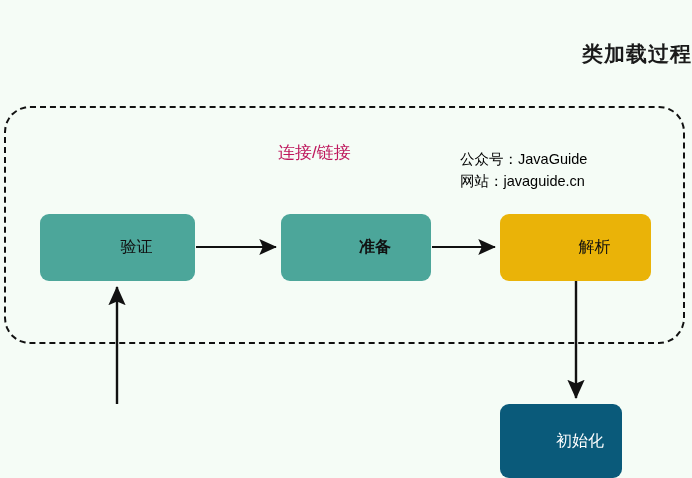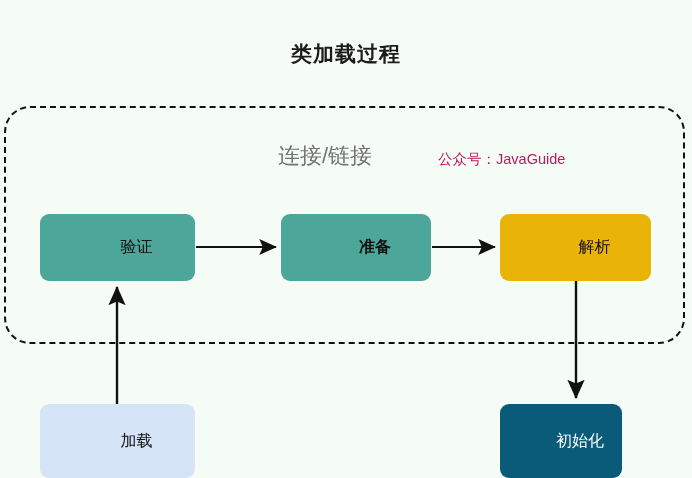--- a/index.html
+++ b/index.html
@@ -16,51 +16,51 @@
   #canvas {
     position: relative;
     width: 692px;
     height: 478px;
   }
   .title {
     position: absolute;
     left: 0;
     top: 40px;
     width: 692px;
-    text-align: center;
+    text-align: right;
     font-size: 21px;
     font-weight: bold;
     color: #1a1a1a;
     letter-spacing: 1px;
   }
   .dashed-group {
     position: absolute;
     left: 4px;
     top: 106px;
     width: 681px;
     height: 238px;
     border: 2.5px dashed #111111;
     border-radius: 26px;
     box-sizing: border-box;
     background: transparent;
   }
   .group-label {
     position: absolute;
     left: 278px;
     top: 141px;
-    font-size: 22px;
-    color: #737373;
+    font-size: 17px;
+    color: #be185d;
     white-space: nowrap;
   }
   .watermark {
     position: absolute;
-    left: 438px;
+    left: 460px;
     top: 148px;
     font-size: 14.5px;
-    color: #be185d;
+    color: #000000;
     line-height: 22px;
     white-space: nowrap;
   }
   .watermark div {
     white-space: nowrap;
   }
   .node {
     position: absolute;
     display: flex;
     align-items: center;
@@ -91,37 +91,37 @@
 <div id="canvas">
 
   <div class="title">类加载过程</div>
 
   <div class="dashed-group"></div>
 
   <div class="group-label">连接/链接</div>
 
   <div class="watermark">
     <div>公众号：JavaGuide</div>
+    <div>网站：javaguide.cn</div>
   </div>
 
   <svg class="arrow-svg" viewBox="0 0 692 478">
     <defs>
       <marker id="ah" markerWidth="9" markerHeight="9" refX="7.6" refY="3.6" orient="auto" markerUnits="strokeWidth">
         <path d="M0,0 L8,3.6 L0,7.2 L1.6,3.6 z" fill="#111111"></path>
       </marker>
     </defs>
     <line x1="196" y1="247" x2="276" y2="247" stroke="#111111" stroke-width="2.2" marker-end="url(#ah)"></line>
     <line x1="432" y1="247" x2="495" y2="247" stroke="#111111" stroke-width="2.2" marker-end="url(#ah)"></line>
     <line x1="117" y1="404" x2="117" y2="287" stroke="#111111" stroke-width="2.4" marker-end="url(#ah)"></line>
     <line x1="576" y1="281" x2="576" y2="398" stroke="#111111" stroke-width="2.4" marker-end="url(#ah)"></line>
   </svg>
 
   <div class="node node-verify">验证</div>
 
   <div class="node node-prepare">准备</div>
 
   <div class="node node-resolve">解析</div>
 
-  <div class="node node-load">加载</div>
 
   <div class="node node-init">初始化</div>
 
 </div>
 
 </body></html>

